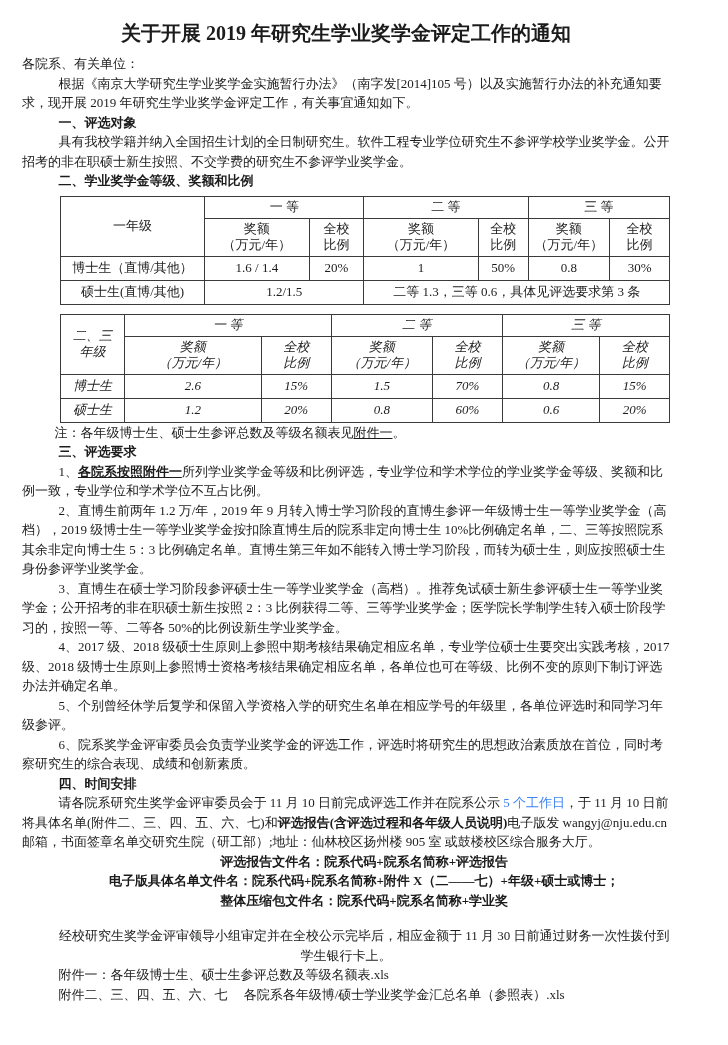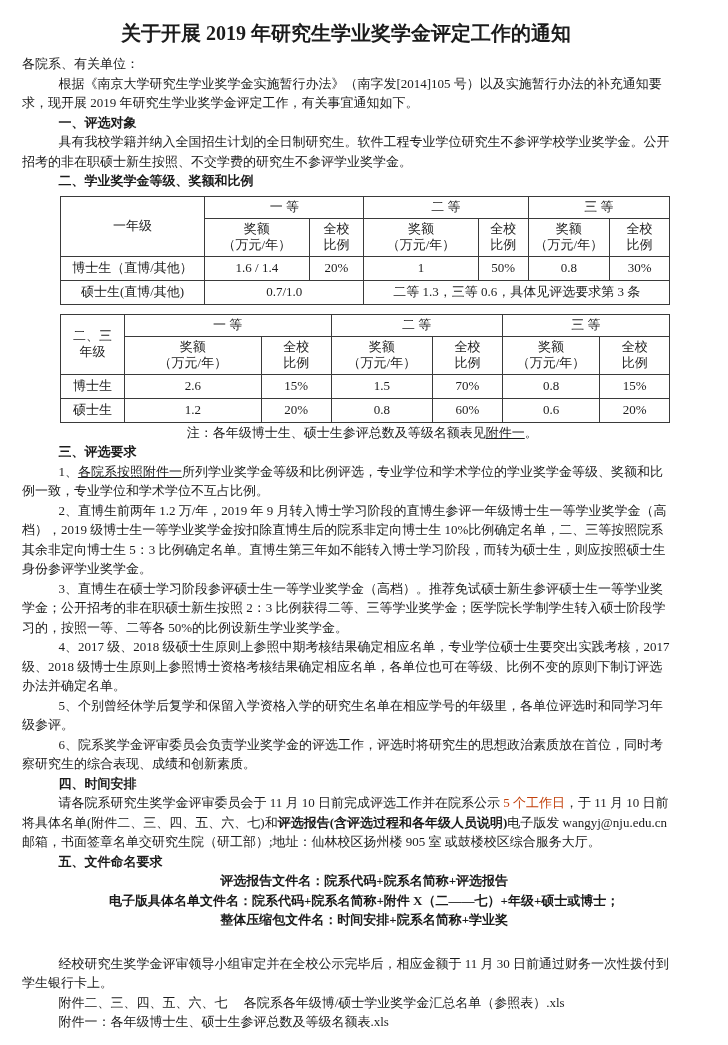--- a/index.html
+++ b/index.html
@@ -18,37 +18,37 @@
     font-size:20px;
     font-weight:bold;
     margin:0 0 8px 0;
     line-height:26px;
   }
   p{margin:0;}
   .indent{text-indent:2.8em;}
   .h{text-indent:2.8em;font-weight:bold;}
   .b{font-weight:bold;text-align:center;}
   .u{text-decoration:underline;}
-  .bu{font-weight:normal;text-decoration:underline;}
-  .red{color:#c2410c;}
-  .note{margin-left:2.5em;text-align:center;}
+  .bu{font-weight:bold;text-decoration:underline;}
+  .red{color:#3b82f6;}
+  .note{margin-left:2.5em;}
   table{
     border-collapse:collapse;
     margin:5px 0 0 38px;
     text-align:center;
     font-size:13px;
     line-height:16px;
     table-layout:fixed;
   }
   td{border:1px solid #3a3a3a;padding:1px 2px;overflow:hidden;}
   tr.tier-row td{height:19px;}
   tr.sub-row td{height:35px;}
   tr.data-row td{height:21px;}
-  .t2{margin-top:9px;}
-  .closing-p{margin-top:24px;}
+  .t2{margin-top:9px;font-style:italic;}
+  .closing-p{margin-top:16px;text-align:center;}
 </style>
 </head>
 <body>
 
 <div class="page">
 
   <h1 class="title">关于开展 2019 年研究生学业奖学金评定工作的通知</h1>
 
   <p>各院系、有关单位：</p>
   <p class="indent">根据《南京大学研究生学业奖学金实施暂行办法》（南字发[2014]105 号）以及实施暂行办法的补充通知要求，现开展 2019 年研究生学业奖学金评定工作，有关事宜通知如下。</p>
@@ -105,21 +105,21 @@
       <td>博士生（直博/其他）</td>
       <td>1.6 / 1.4</td>
       <td>20%</td>
       <td>1</td>
       <td>50%</td>
       <td>0.8</td>
       <td>30%</td>
     </tr>
     <tr class="data-row">
       <td>硕士生(直博/其他)</td>
-      <td colspan="2">0.7/1.0</td>
+      <td colspan="2">1.2/1.5</td>
       <td colspan="4">二等 1.3，三等 0.6，具体见评选要求第 3 条</td>
     </tr>
   </tbody>
     </table>
 
   <table class="t2">
     <colgroup>
       <col style="width:64px">
         <col style="width:138px">
         <col style="width:70px">
@@ -191,22 +191,21 @@
   <p class="indent"><span>1、</span><span class="bu">各院系按照附件一</span><span>所列学业奖学金等级和比例评选，专业学位和学术学位的学业奖学金等级、奖额和比例一致，专业学位和学术学位不互占比例。</span></p>
   <p class="indent">2、直博生前两年 1.2 万/年，2019 年 9 月转入博士学习阶段的直博生参评一年级博士生一等学业奖学金（高档），2019 级博士生一等学业奖学金按扣除直博生后的院系非定向博士生 10%比例确定名单，二、三等按照院系其余非定向博士生 5：3 比例确定名单。直博生第三年如不能转入博士学习阶段，而转为硕士生，则应按照硕士生身份参评学业奖学金。</p>
   <p class="indent">3、直博生在硕士学习阶段参评硕士生一等学业奖学金（高档）。推荐免试硕士新生参评硕士生一等学业奖学金；公开招考的非在职硕士新生按照 2：3 比例获得二等、三等学业奖学金；医学院长学制学生转入硕士阶段学习的，按照一等、二等各 50%的比例设新生学业奖学金。</p>
   <p class="indent">4、2017 级、2018 级硕士生原则上参照中期考核结果确定相应名单，专业学位硕士生要突出实践考核，2017 级、2018 级博士生原则上参照博士资格考核结果确定相应名单，各单位也可在等级、比例不变的原则下制订评选办法并确定名单。</p>
   <p class="indent">5、个别曾经休学后复学和保留入学资格入学的研究生名单在相应学号的年级里，各单位评选时和同学习年级参评。</p>
   <p class="indent">6、院系奖学金评审委员会负责学业奖学金的评选工作，评选时将研究生的思想政治素质放在首位，同时考察研究生的综合表现、成绩和创新素质。</p>
 
   <p class="h">四、时间安排</p>
   <p class="indent"><span>请各院系研究生奖学金评审委员会于 11 月 10 日前完成评选工作并在院系公示 </span><span class="red">5 个工作日</span><span>，于 11 月 10 日前将具体名单(附件二、三、四、五、六、七)和</span><span class="b">评选报告(含评选过程和各年级人员说明)</span><span>电子版发 wangyj@nju.edu.cn 邮箱，书面签章名单交研究生院（研工部）;地址：仙林校区扬州楼 905 室 或鼓楼校区综合服务大厅。</span></p>
 
-  <p class="h">五、文件命名要求</p>
   <p class="indent b">评选报告文件名：院系代码+院系名简称+评选报告</p>
   <p class="indent b">电子版具体名单文件名：院系代码+院系名简称+附件 X（二——七）+年级+硕士或博士；</p>
-  <p class="indent b">整体压缩包文件名：时间安排+院系名简称+学业奖</p>
+  <p class="indent b">整体压缩包文件名：院系代码+院系名简称+学业奖</p>
 
   <p class="indent closing-p">经校研究生奖学金评审领导小组审定并在全校公示完毕后，相应金额于 11 月 30 日前通过财务一次性拨付到学生银行卡上。</p>
+  <p class="indent">附件一：各年级博士生、硕士生参评总数及等级名额表.xls</p>
   <p class="indent">附件二、三、四、五、六、七　 各院系各年级博/硕士学业奖学金汇总名单（参照表）.xls</p>
-  <p class="indent">附件一：各年级博士生、硕士生参评总数及等级名额表.xls</p>
 
 </div>
 
 </body></html>

